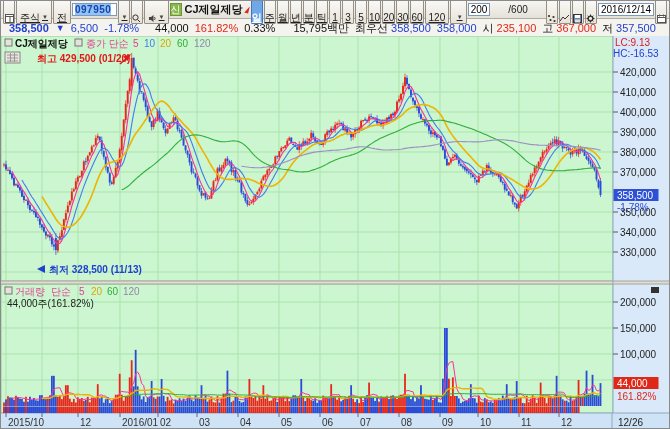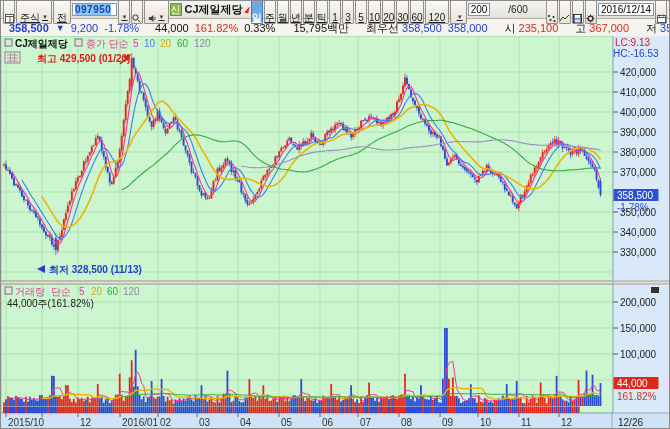--- a/index.html
+++ b/index.html
@@ -26,21 +26,21 @@
   .red-mark{width:0;height:0;border-left:4px solid transparent;border-bottom:7px solid #e02818;
             transform:rotate(14deg);margin-right:1px;}
   .slash{font-size:10px;color:#222;margin:0 17px;}
   
   .infobar{display:flex;align-items:center;height:18px;background:#f4f3ee;border-bottom:1px solid #a8a49a;
            padding:0 4px;font-size:11px;white-space:nowrap;}
   .iv{margin-right:6px;}
   .blue{color:#1f3fd0;} .red{color:#e02818;} .blk{color:#111;}
   .bold{font-weight:bold;}
   .arr{font-size:9px;margin:0 6px 0 1px;}
-  .ilabel{color:#111;margin:0 3px 0 11px;}
+  .ilabel{color:#111;margin:0 3px 0 0;}
   .sp{flex:0 0 auto;}
   
   .chart-wrap{position:absolute;left:0;top:35px;width:670px;height:394px;}
   #chart-svg{display:block;}
   #chart-svg text{font-family:"Liberation Sans","DejaVu Sans",sans-serif;font-size:10px;}
   .ico{display:block;}
 </style>
 </head>
 <body>
 
@@ -136,21 +136,21 @@
           <rect x="0.5" y="1.5" width="8" height="7" fill="#fff" stroke="#555"></rect>
           <path d="M0.5 3.5h8" stroke="#555"></path>
           <path d="M2.5 0.5v2M6.5 0.5v2" stroke="#555"></path>
         </svg>
     </button>
   </div>
 
   <div class="infobar">
     <span class="iv blue bold sp" style="margin-left:4px">358,500</span>
     <span class="blue arr sp">▼</span>
-    <span class="iv blue sp">9,200</span>
+    <span class="iv blue sp">6,500</span>
     <span class="iv blue sp">-1.78%</span>
     <span class="iv blk sp" style="margin-left:10px">44,000</span>
     <span class="iv red sp">161.82%</span>
     <span class="iv blk sp">0.33%</span>
     <span class="iv blk sp" style="margin-left:12px">15,795백만</span>
     <span class="ilabel sp">최우선</span>
     <span class="iv blue sp">358,500</span>
     <span class="iv blue sp">358,000</span>
     <span class="ilabel sp">시</span>
     <span class="iv red sp">235,100</span>

